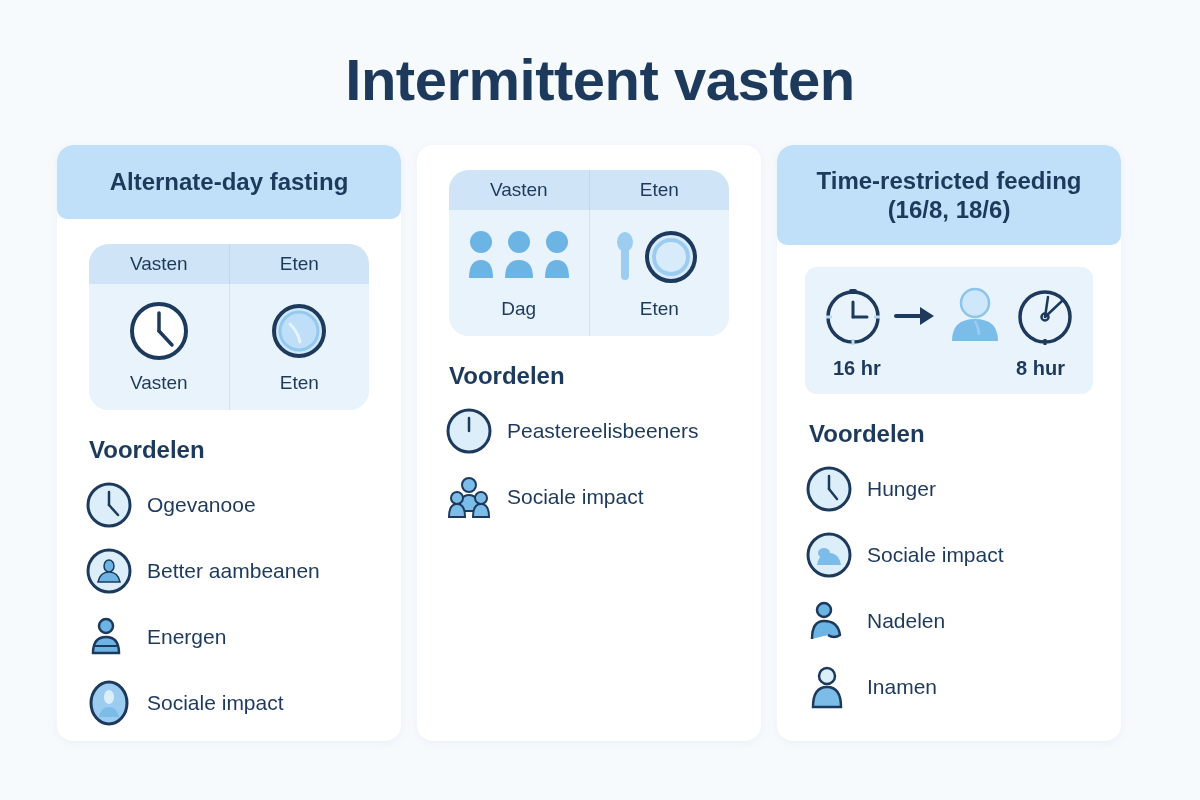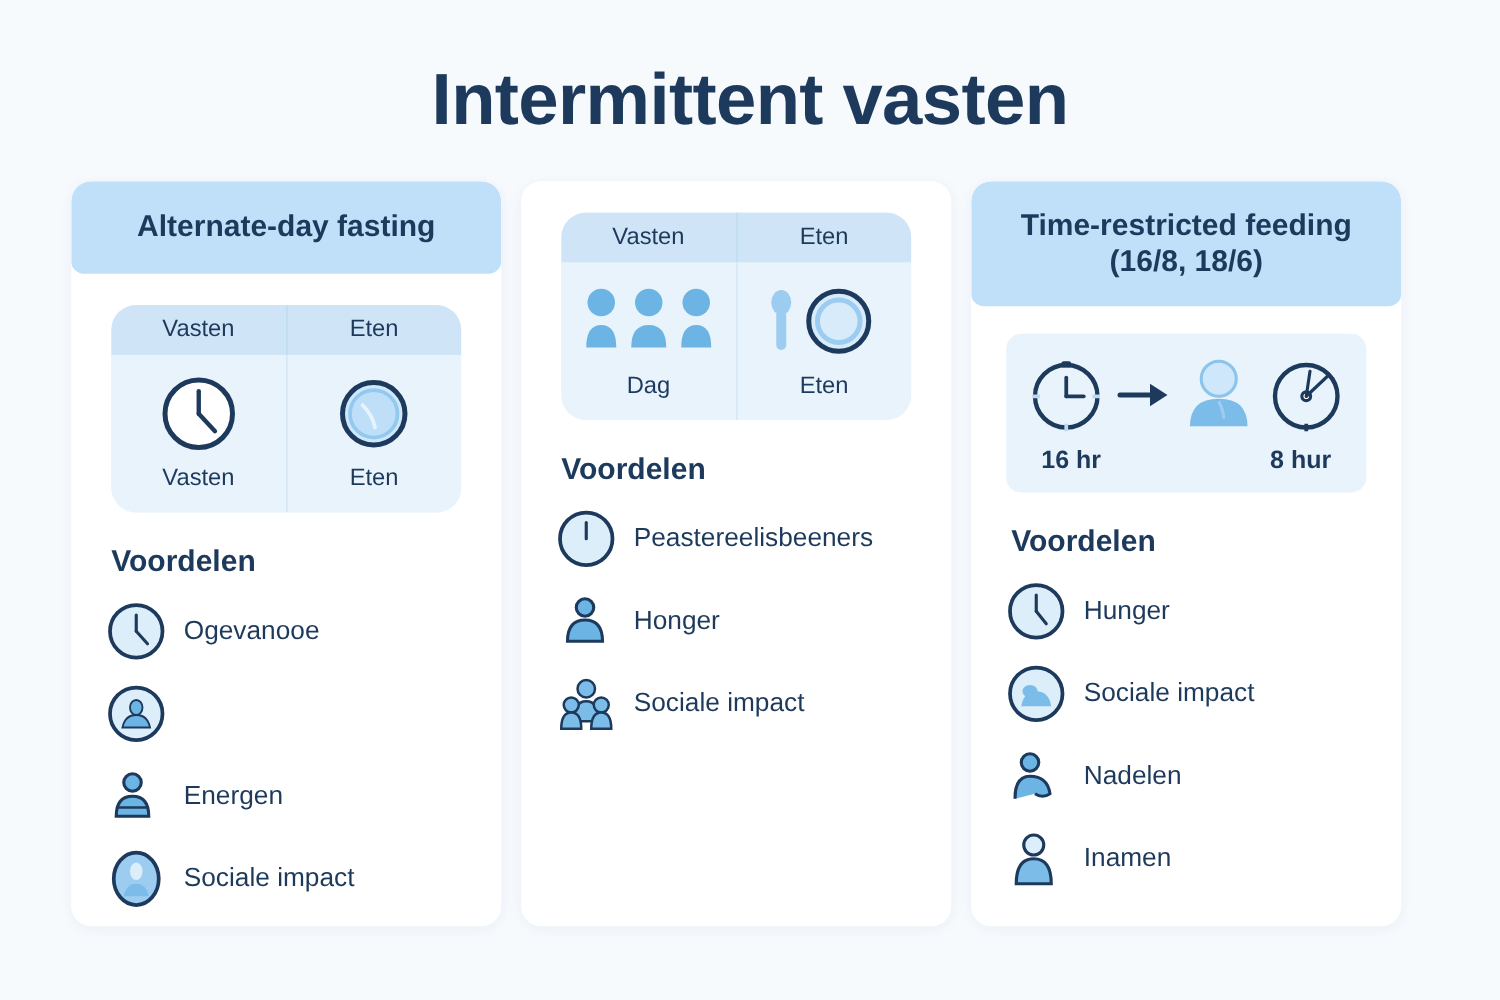--- a/index.html
+++ b/index.html
@@ -228,20 +228,21 @@
           <div class="benefit-text">Ogevanooe</div>
         </div>
         <div class="benefit-row">
           <div class="benefit-icon">
             <svg width="48" height="48" viewBox="0 0 48 48">
               <circle cx="24" cy="24" r="21" fill="#ddeefb" stroke="#1d3a5c" stroke-width="3"></circle>
               <ellipse cx="24" cy="19" rx="5" ry="6" fill="#6cb4e4" stroke="#1d3a5c" stroke-width="1.5"></ellipse>
               <path d="M13 35 q2 -10 11 -10 q9 0 11 10 z" fill="#6cb4e4" stroke="#1d3a5c" stroke-width="1.5"></path>
             </svg>
           </div>
+          <div class="benefit-text">Better aambeanen</div>
         </div>
         <div class="benefit-row">
           <div class="benefit-icon">
             <svg width="48" height="48" viewBox="0 0 48 48">
               <circle cx="21" cy="13" r="7" fill="#6cb4e4" stroke="#1d3a5c" stroke-width="2.5"></circle>
               <path d="M8 40 q0 -16 13 -16 q13 0 13 16 z" fill="#6cb4e4" stroke="#1d3a5c" stroke-width="2.5"></path>
               <line x1="9" y1="33" x2="33" y2="33" stroke="#1d3a5c" stroke-width="2"></line>
             </svg>
           </div>
           <div class="benefit-text">Energen</div>
@@ -301,29 +302,20 @@
             <svg width="48" height="48" viewBox="0 0 48 48">
               <circle cx="24" cy="24" r="21" fill="#ddeefb" stroke="#1d3a5c" stroke-width="3"></circle>
               <line x1="24" y1="24" x2="24" y2="11" stroke="#1d3a5c" stroke-width="2.5" stroke-linecap="round"></line>
             </svg>
           </div>
           <div class="benefit-text">Peastereelisbeeners</div>
         </div>
         <div class="benefit-row">
           <div class="benefit-icon">
             <svg width="48" height="48" viewBox="0 0 48 48">
-              <circle cx="23" cy="13" r="7" fill="#6cb4e4" stroke="#1d3a5c" stroke-width="2.5"></circle>
-              <path d="M9 40 q0 -17 14 -17 q14 0 14 17 z" fill="#6cb4e4" stroke="#1d3a5c" stroke-width="2.5"></path>
-            </svg>
-          </div>
-          <div class="benefit-text">Honger</div>
-        </div>
-        <div class="benefit-row">
-          <div class="benefit-icon">
-            <svg width="48" height="48" viewBox="0 0 48 48">
               <circle cx="24" cy="12" r="7" fill="#7bbce8" stroke="#1d3a5c" stroke-width="2"></circle>
               <path d="M14 38 q0 -16 10 -16 q10 0 10 16 z" fill="#7bbce8" stroke="#1d3a5c" stroke-width="2"></path>
               <circle cx="12" cy="25" r="6" fill="#7bbce8" stroke="#1d3a5c" stroke-width="2"></circle>
               <path d="M4 44 q0 -13 8 -13 q8 0 8 13 z" fill="#7bbce8" stroke="#1d3a5c" stroke-width="2"></path>
               <circle cx="36" cy="25" r="6" fill="#7bbce8" stroke="#1d3a5c" stroke-width="2"></circle>
               <path d="M28 44 q0 -13 8 -13 q8 0 8 13 z" fill="#7bbce8" stroke="#1d3a5c" stroke-width="2"></path>
             </svg>
           </div>
           <div class="benefit-text">Sociale impact</div>
         </div>

